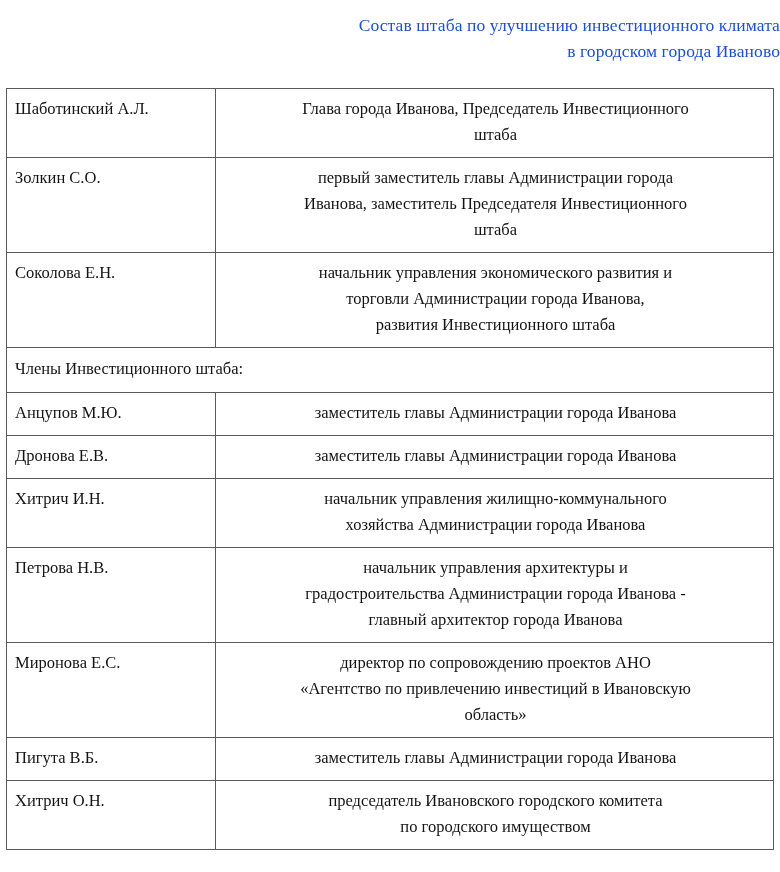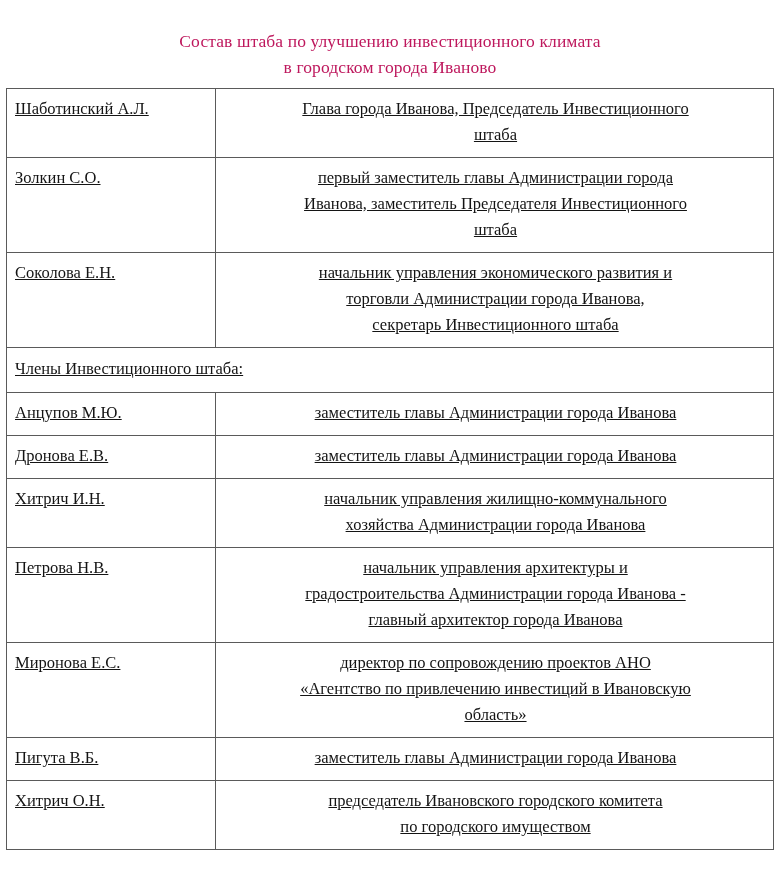--- a/index.html
+++ b/index.html
@@ -16,25 +16,25 @@
     overflow: hidden;
   }
   .page {
     position: relative;
     width: 780px;
     height: 872px;
     background: #ffffff;
     box-sizing: border-box;
   }
   .doc-title {
-    text-align: center;
+    text-align: right;
     font-size: 17.5px;
     line-height: 26px;
-    color: #be185d;
-    padding-top: 28px;
+    color: #1d4ed8;
+    padding-top: 12px;
     letter-spacing: 0.1px;
   }
   .doc-title .title-line {
     display: block;
     white-space: nowrap;
   }
   .table-wrap {
     position: absolute;
     left: 6px;
     top: 88px;
@@ -63,21 +63,20 @@
   td.cell-role {
     padding: 7px 8px 9px 10px;
     text-align: center;
   }
   td.cell-section {
     padding: 8px 6px 10px 8px;
   }
   .line {
     display: block;
     white-space: nowrap;
-    text-decoration: underline;
   }
 </style>
 </head>
 <body>
 
 <div class="page">
 
   <div class="doc-title">
     <span class="title-line">Состав штаба по улучшению инвестиционного климата</span>
     <span class="title-line">в городском города Иваново</span>
@@ -109,21 +108,21 @@
               <span class="line">штаба</span>
             </td>
           </tr>
           <tr>
             <td class="cell-name">
               <span class="line">Соколова Е.Н.</span>
             </td>
             <td class="cell-role">
               <span class="line">начальник управления экономического развития и</span>
               <span class="line">торговли Администрации города Иванова,</span>
-              <span class="line">секретарь Инвестиционного штаба</span>
+              <span class="line">развития Инвестиционного штаба</span>
             </td>
           </tr>
           <tr>
             <td class="cell-section" colspan="2">
               <span class="line">Члены Инвестиционного штаба:</span>
             </td>
           </tr>
           <tr>
             <td class="cell-name">
               <span class="line">Анцупов М.Ю.</span>

